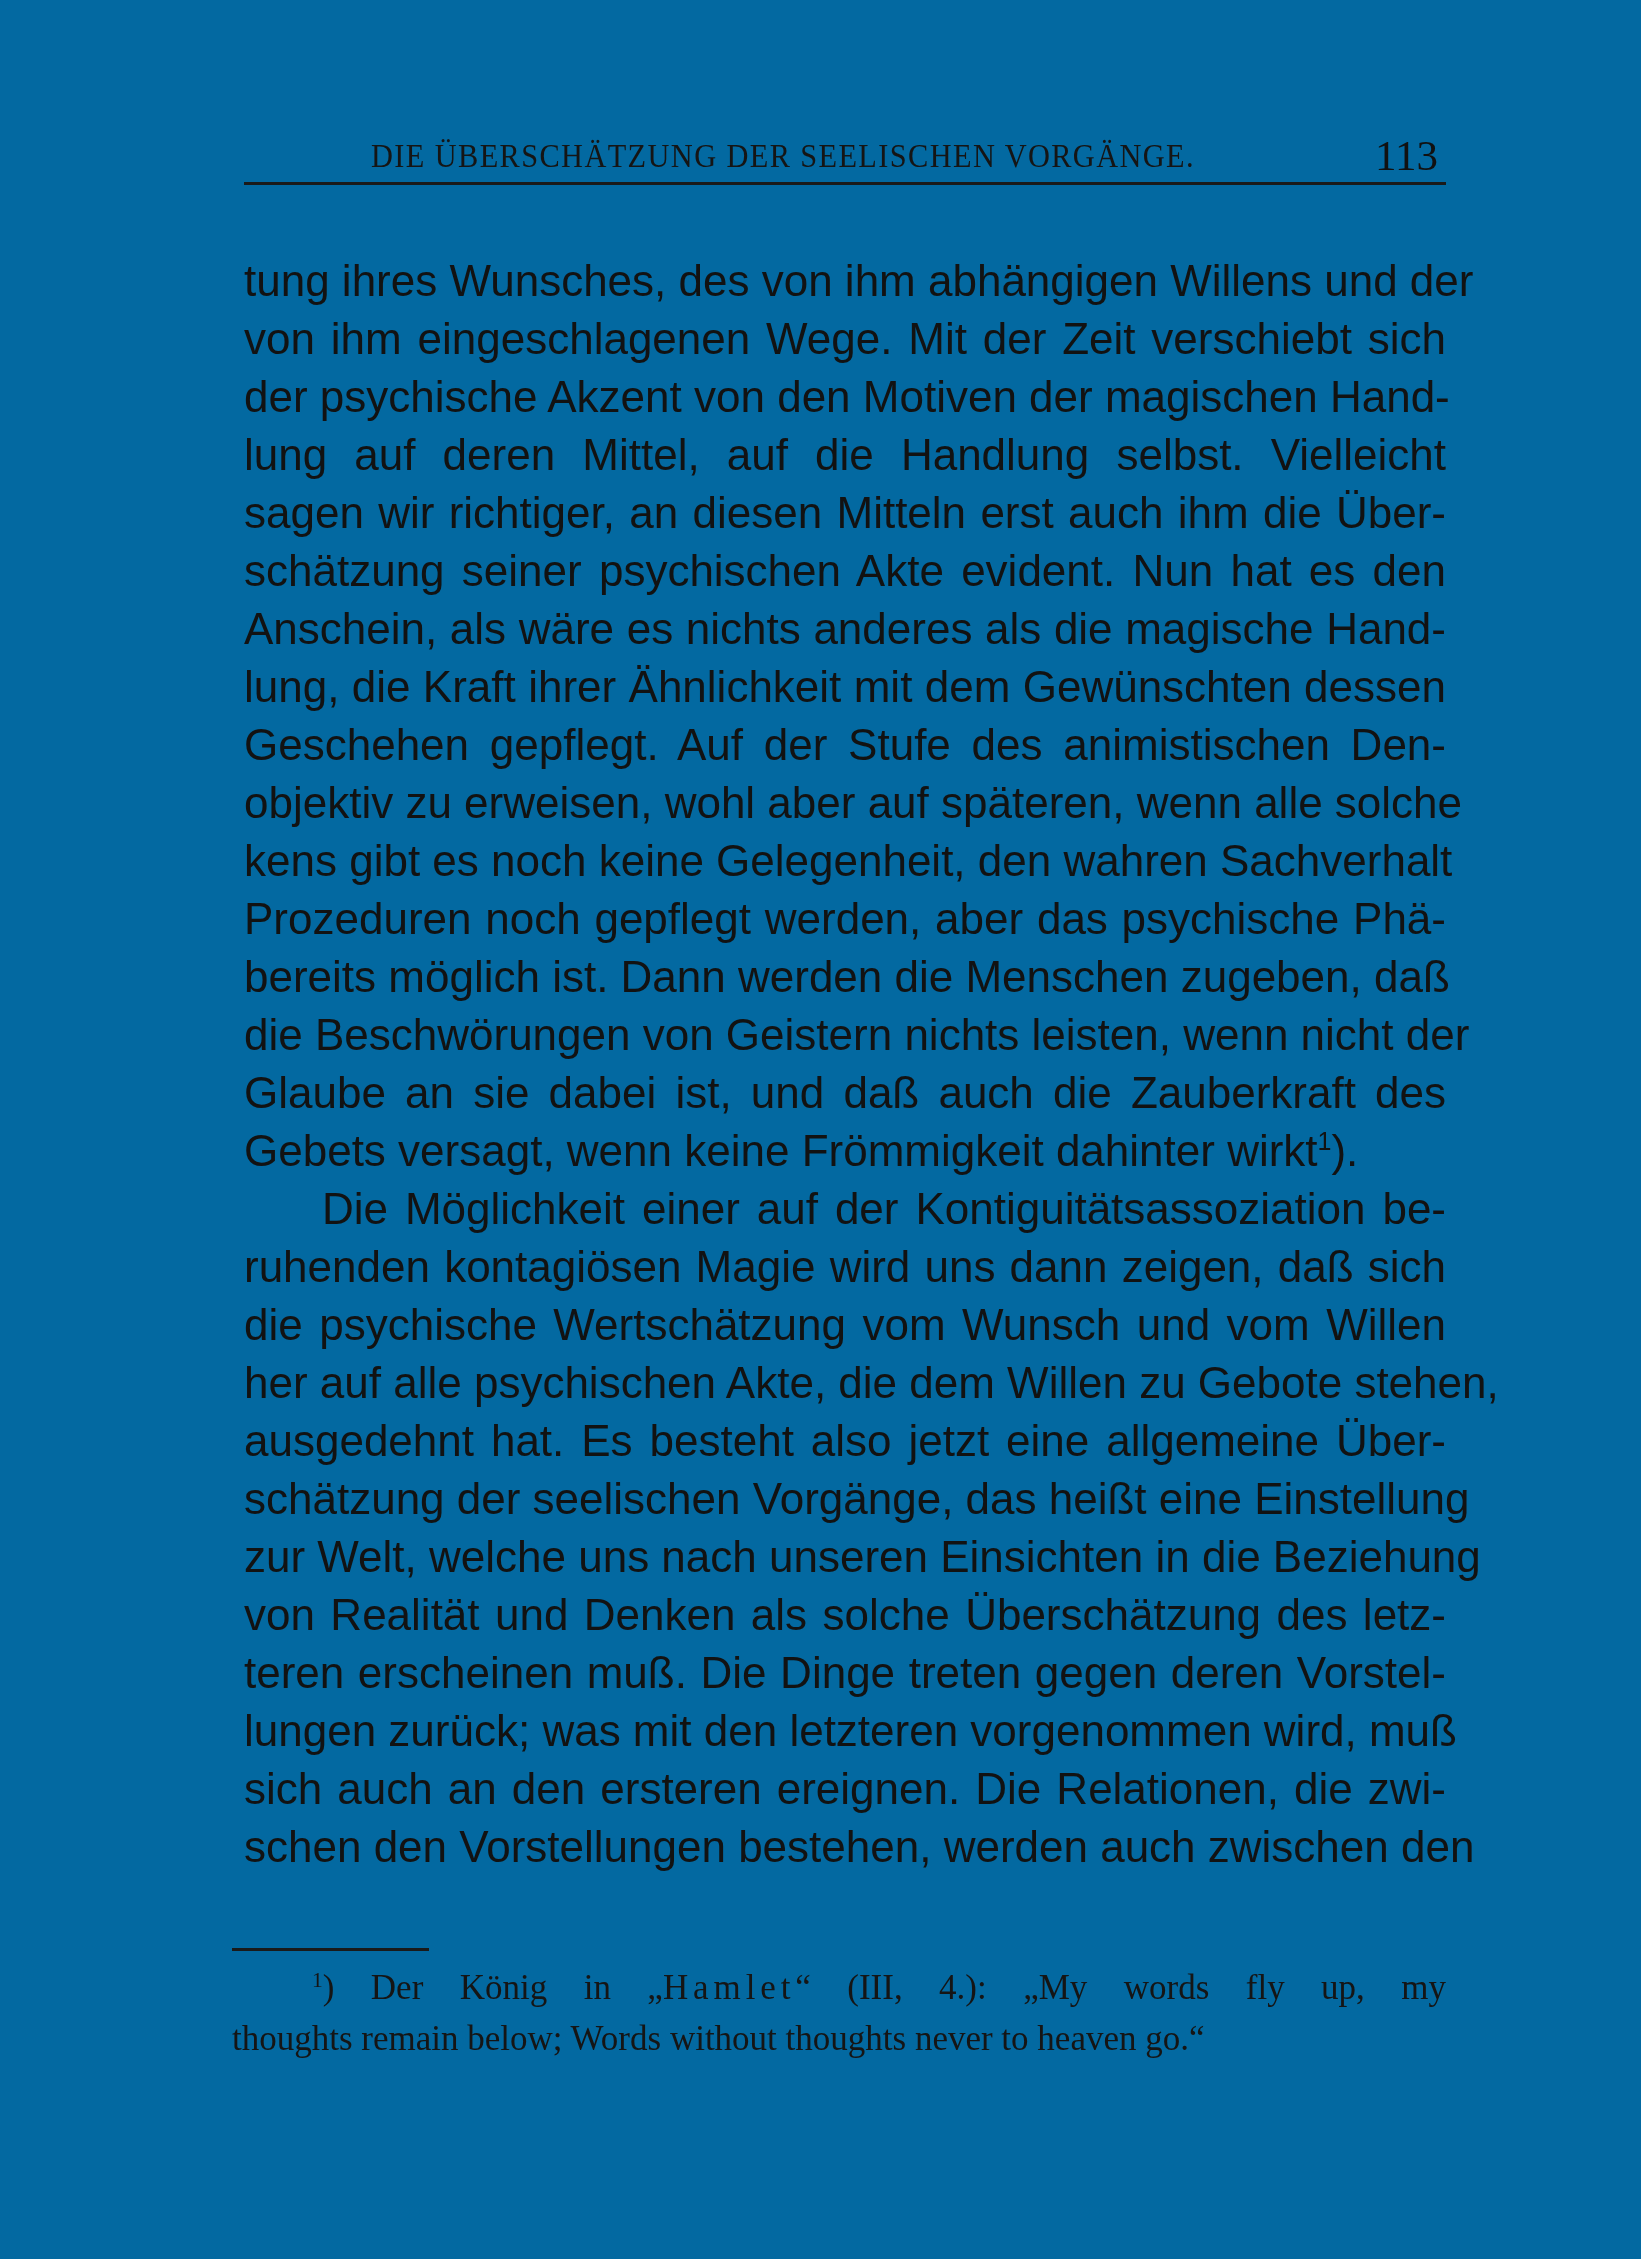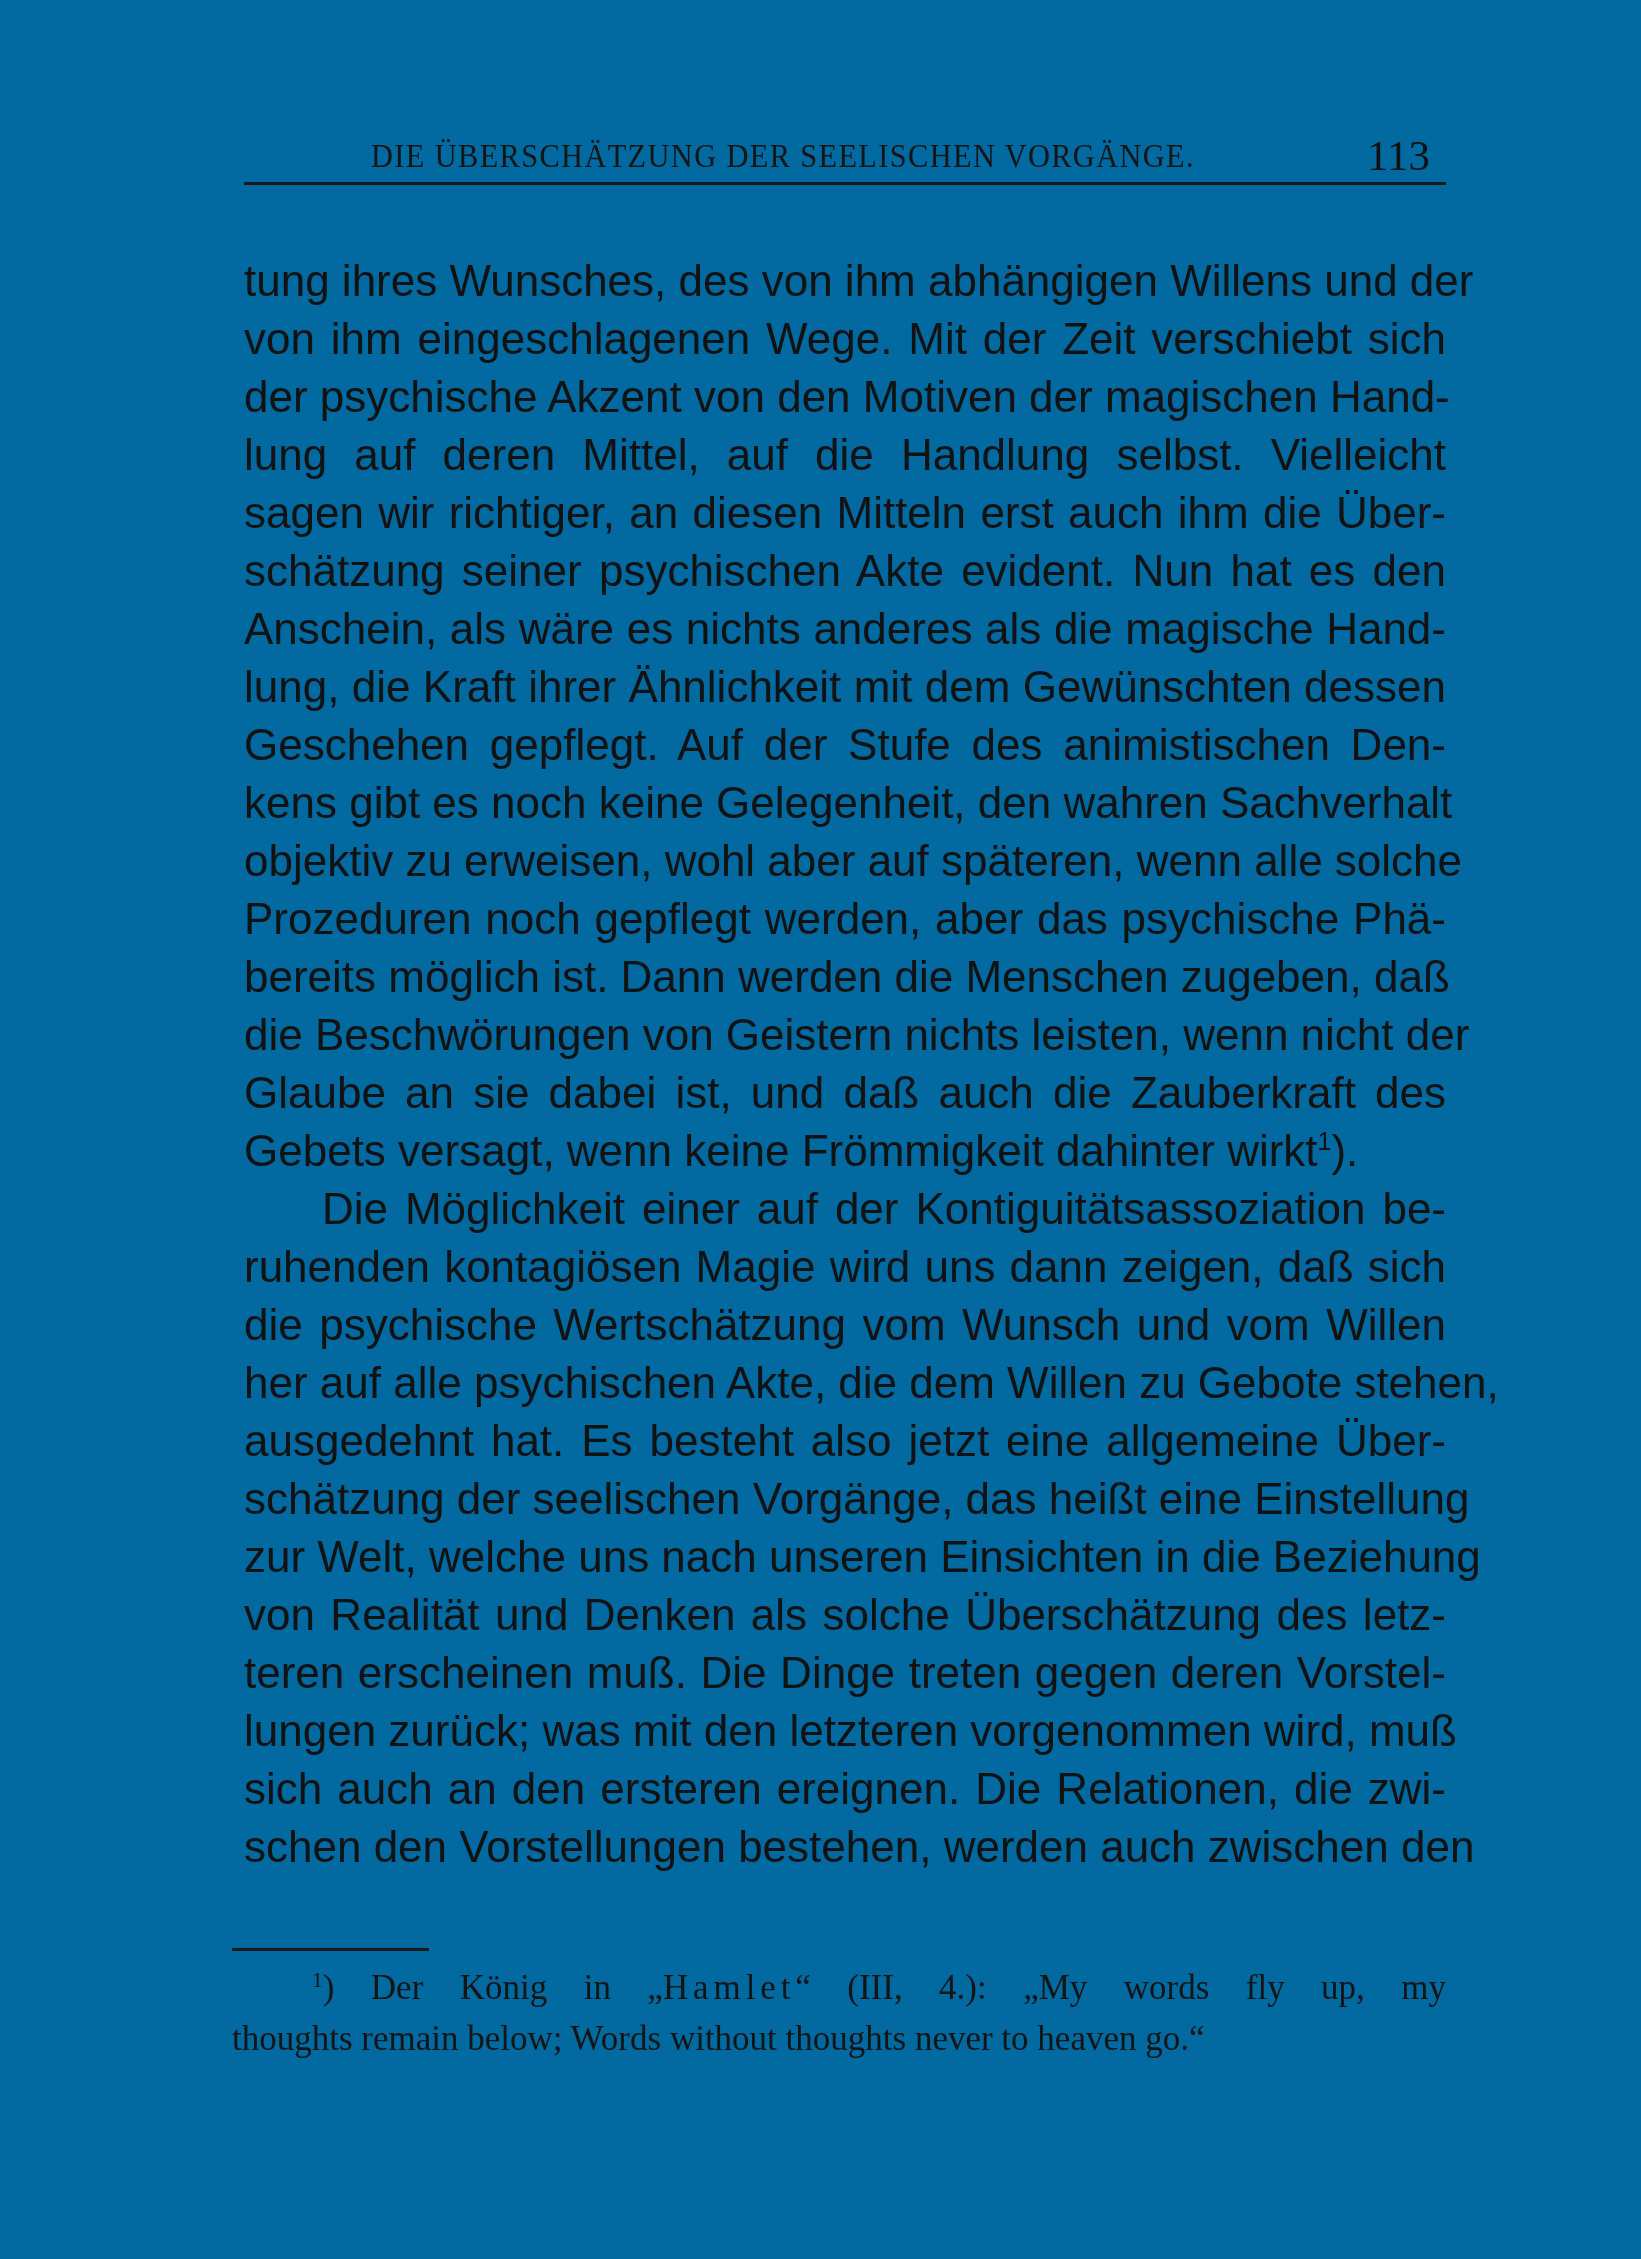--- a/index.html
+++ b/index.html
@@ -37,21 +37,21 @@
       font-size: 33px;
       letter-spacing: 1.5px;
       line-height: 43px;
       white-space: nowrap;
       color: #151515;
       transform: scaleX(0.92);
       transform-origin: left center;
     }
     .page-number {
       position: absolute;
-      right: 16px;
+      right: 8px;
       top: -2px;
       font-family: "Liberation Serif", "DejaVu Serif", serif;
       font-size: 43px;
       line-height: 45px;
       color: #111111;
       margin-left: 7px;
     }
     .head-rule {
       position: absolute;
       left: 244px;
@@ -142,22 +142,22 @@
   <div class="body-text">
     <span class="line">tung ihres Wunsches, des von ihm abhängigen Willens und der</span>
     <span class="line">von ihm eingeschlagenen Wege.  Mit der Zeit verschiebt sich</span>
     <span class="line">der psychische Akzent von den Motiven der magischen Hand-</span>
     <span class="line">lung auf deren Mittel, auf die Handlung selbst.  Vielleicht</span>
     <span class="line">sagen wir richtiger, an diesen Mitteln erst auch ihm die Über-</span>
     <span class="line">schätzung seiner psychischen Akte evident.  Nun hat es den</span>
     <span class="line">Anschein, als wäre es nichts anderes als die magische Hand-</span>
     <span class="line">lung, die Kraft ihrer Ähnlichkeit mit dem Gewünschten dessen</span>
     <span class="line">Geschehen gepflegt.  Auf der Stufe des animistischen Den-</span>
+    <span class="line">objektiv zu erweisen, wohl aber auf späteren, wenn alle solche</span>
     <span class="line">kens gibt es noch keine Gelegenheit, den wahren Sachverhalt</span>
-    <span class="line">objektiv zu erweisen, wohl aber auf späteren, wenn alle solche</span>
     <span class="line">Prozeduren noch gepflegt werden, aber das psychische Phä-</span>
     <span class="line">bereits möglich ist.  Dann werden die Menschen zugeben, daß</span>
     <span class="line">die Beschwörungen von Geistern nichts leisten, wenn nicht der</span>
     <span class="line">Glaube an sie dabei ist, und daß auch die Zauberkraft des</span>
     <span class="line last"><span>Gebets versagt, wenn keine Frömmigkeit dahinter wirkt</span><sup class="fn-ref">1</sup><span>).</span></span>
     <span class="line indent">Die Möglichkeit einer auf der Kontiguitätsassoziation be-</span>
     <span class="line">ruhenden kontagiösen Magie wird uns dann zeigen, daß sich</span>
     <span class="line">die psychische Wertschätzung vom Wunsch und vom Willen</span>
     <span class="line">her auf alle psychischen Akte, die dem Willen zu Gebote stehen,</span>
     <span class="line">ausgedehnt hat.  Es besteht also jetzt eine allgemeine Über-</span>

